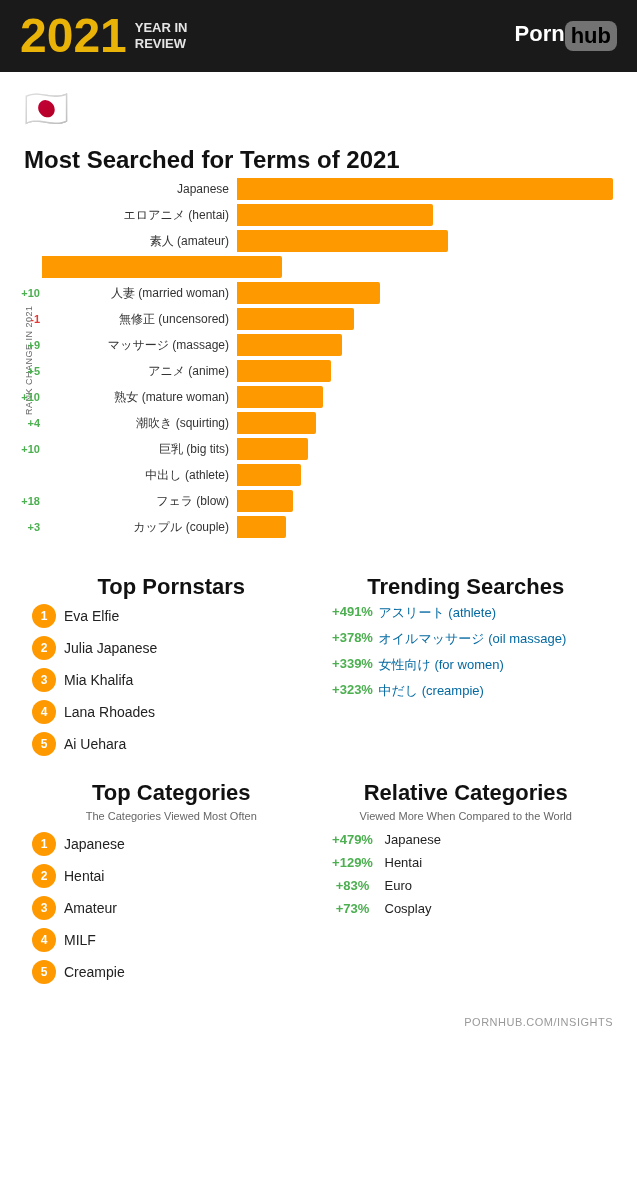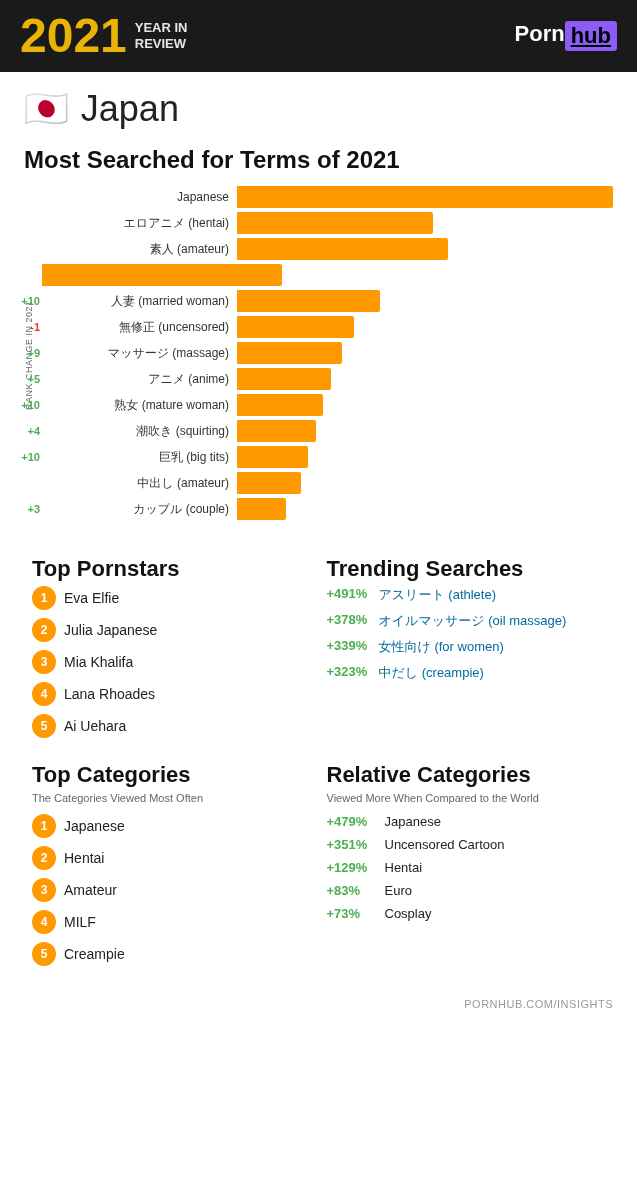--- a/index.html
+++ b/index.html
@@ -42,25 +42,24 @@
     .pornhub-logo {
       display: flex;
       align-items: flex-start;
       font-size: 22px;
       font-weight: 700;
     }
     .pornhub-logo .porn {
       color: #fff;
     }
     .pornhub-logo .hub {
-      background: #8b5cf6;
+      background: #737373;
       color: #000;
       padding: 2px 6px;
-      border-radius: 3px;
-      text-decoration: underline;
+      border-radius: 8px;
     }
 
     
     .country-section {
       padding: 16px 24px 8px;
       display: flex;
       align-items: center;
       gap: 12px;
     }
     .flag {
@@ -73,21 +72,21 @@
     }
 
     
     .chart-section {
       padding: 8px 24px 16px;
     }
     .chart-title {
       font-size: 24px;
       font-weight: 900;
       color: #111;
-      margin-bottom: 12px;
+      margin-bottom: 4px;
     }
     .chart-container {
       display: flex;
       position: relative;
     }
     .chart-y-axis {
       writing-mode: vertical-rl;
       transform: rotate(180deg);
       font-size: 9px;
       color: #666;
@@ -138,20 +137,21 @@
 
     
     .bottom-grid {
       display: grid;
       grid-template-columns: 1fr 1fr;
       gap: 0;
       padding: 8px 24px;
     }
     .bottom-section {
       padding: 8px 8px;
+      text-align: center;
     }
     .section-title {
       font-size: 22px;
       font-weight: 900;
       color: #111;
       margin-bottom: 4px;
     }
     .section-subtitle {
       font-size: 11px;
       color: #666;
@@ -243,21 +243,20 @@
     </div>
   </div>
   <div class="pornhub-logo">
     <span class="porn">Porn</span>
     <span class="hub">hub</span>
   </div>
 </div>
 
 <div class="country-section">
   <span class="flag">🇯🇵</span>
-  <span class="country-name">Japan</span>
 </div>
 
 <div class="chart-section">
   <div class="chart-title">Most Searched for Terms of 2021</div>
   <div class="chart-container">
     <div class="chart-y-axis">RANK CHANGE IN 2021</div>
     <div class="chart-body" id="chart-body">
     <div class="bar-row">
           <span class="rank-change"></span>
           <div class="bar-label">Japanese</div>
@@ -329,23 +328,30 @@
         </div>
         <div class="bar-row">
           <span class="rank-change">+10</span>
           <div class="bar-label">巨乳 (big tits)</div>
           <div class="bar-track">
             <div class="bar-fill" style="width: 19%;"></div>
           </div>
         </div>
         <div class="bar-row">
           <span class="rank-change"></span>
-          <div class="bar-label">中出し (amateur)</div>
+          <div class="bar-label">中出し (athlete)</div>
           <div class="bar-track">
             <div class="bar-fill" style="width: 17%;"></div>
+          </div>
+        </div>
+        <div class="bar-row">
+          <span class="rank-change">+18</span>
+          <div class="bar-label">フェラ (blow)</div>
+          <div class="bar-track">
+            <div class="bar-fill" style="width: 15%;"></div>
           </div>
         </div>
         <div class="bar-row">
           <span class="rank-change">+3</span>
           <div class="bar-label">カップル (couple)</div>
           <div class="bar-track">
             <div class="bar-fill" style="width: 13%;"></div>
           </div>
         </div>
       </div>
@@ -431,24 +437,20 @@
 
   <div class="bottom-section">
     <div class="section-title">Relative Categories</div>
     <div class="section-subtitle">Viewed More When Compared to the World</div>
     <ul class="relative-list" id="relative-list">
         <li class="relative-item">
           <span class="rel-pct">+479%</span>
           <span class="rel-label">Japanese</span>
         </li>
         <li class="relative-item">
-          <span class="rel-pct">+351%</span>
-          <span class="rel-label">Uncensored Cartoon</span>
-        </li>
-        <li class="relative-item">
           <span class="rel-pct">+129%</span>
           <span class="rel-label">Hentai</span>
         </li>
         <li class="relative-item">
           <span class="rel-pct">+83%</span>
           <span class="rel-label">Euro</span>
         </li>
         <li class="relative-item">
           <span class="rel-pct">+73%</span>
           <span class="rel-label">Cosplay</span>

